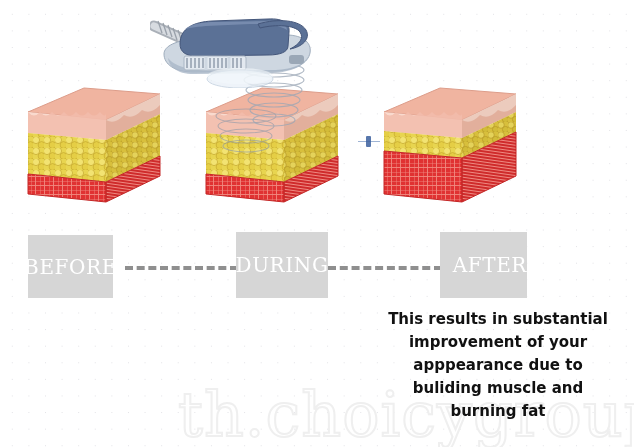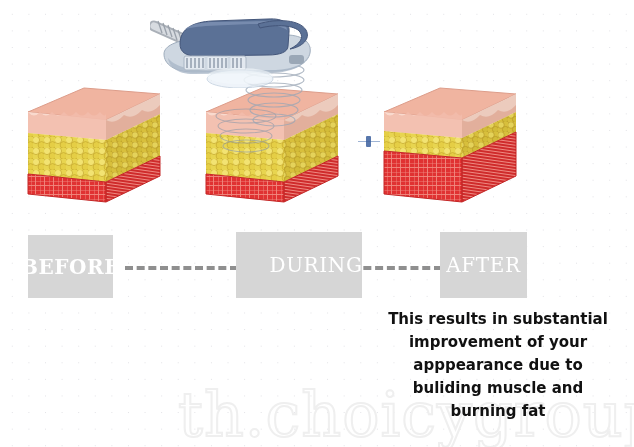--- a/index.html
+++ b/index.html
@@ -60,23 +60,23 @@
     display:flex;align-items:center;justify-content:center;
     z-index:4;
   }
   .stage-box span{
     font-family:"DejaVu Serif", serif;
     font-size:20px;
     color:#ffffff;
     letter-spacing:.6px;
     line-height:1;
   }
-  .box-before{left:28px;  top:235px; width:85px;height:63px;font-weight:bold;}
-  .box-during{left:236px; top:232px; width:92px;height:66px;padding-left:34px;}
-  .box-after {left:440px; top:232px; width:87px;height:66px;}
+  .box-before{left:28px;  top:235px; width:85px;height:63px;}
+  .box-during{left:236px; top:232px; width:92px;height:66px;}
+  .box-after {left:440px; top:232px; width:87px;height:66px;justify-content:flex-end;}
 
   .dash{
     position:absolute;
     height:0;top:266px;
     border-top:4px dashed #8f8f8f;
     z-index:3;
   }
   .dash-1{left:125px;width:113px;}
   .dash-2{left:328px;width:114px;}
 

